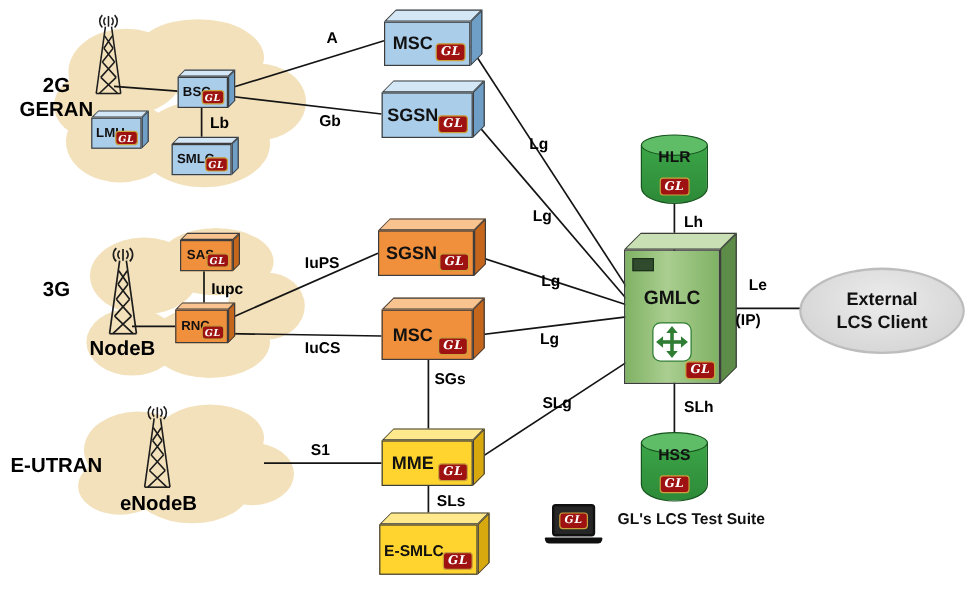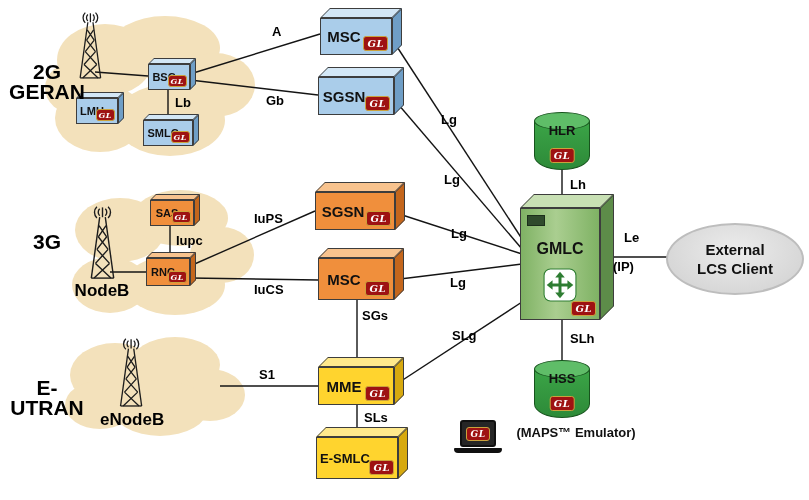--- a/index.html
+++ b/index.html
@@ -44,21 +44,21 @@
   .cyl{position:absolute;left:var(--x);top:var(--y);width:var(--w);height:var(--h);z-index:2;}
   .cyl-top{position:absolute;left:0;top:0;width:100%;height:18px;background:#5fbd68;
            border:1.5px solid #17531d;border-radius:50%;box-sizing:border-box;z-index:2;}
   .cyl-body{position:absolute;left:0;top:9px;width:100%;bottom:0;background:linear-gradient(180deg,#3ba447,#2d8a38);
             border:1.5px solid #17531d;box-sizing:border-box;border-radius:0 0 50% 50% / 0 0 14px 14px;z-index:1;}
   .cyl-label{position:absolute;top:11px;left:0;right:0;text-align:center;font-weight:700;font-size:13px;z-index:3;}
   .cyl .gl{left:50%;right:auto;bottom:7px;transform:translateX(-50%);}
 
   
   .llabel{position:absolute;font-weight:700;font-size:13px;color:#000;z-index:4;white-space:nowrap;}
-  .region{position:absolute;text-align:center;font-weight:700;font-size:21px;line-height:20px;color:#000;z-index:4;}
+  .region{position:absolute;text-align:center;font-weight:700;font-size:17px;line-height:20px;color:#000;z-index:4;}
   .towerlabel{position:absolute;text-align:center;font-weight:700;font-size:17px;color:#000;z-index:4;}
 
   
   .client{position:absolute;left:666px;top:223px;width:134px;height:68px;border-radius:50%;
           background:radial-gradient(ellipse at 50% 38%,#ececec,#cfcfcf);border:2px solid #bdbdbd;
           display:flex;flex-direction:column;align-items:center;justify-content:center;
           font-weight:700;font-size:15px;line-height:19px;z-index:2;}
 
   
   .laptop{position:absolute;left:454px;top:420px;width:48px;z-index:2;}
@@ -302,16 +302,16 @@
   <div class="llabel" style="left:624px;top:230px">Le</div>
   <div class="llabel" style="left:613px;top:259px">(IP)</div>
 
   <div class="laptop">
     <div class="lap-screen">
       <span class="gl">GL</span>
     </div>
     <div class="lap-base"></div>
   </div>
   <div class="caption">
-    <div>(MAPS™ Emulator)</div>
+    <div>GL's LCS Test Suite</div>
   </div>
 
 </div>
 
 </body></html>

